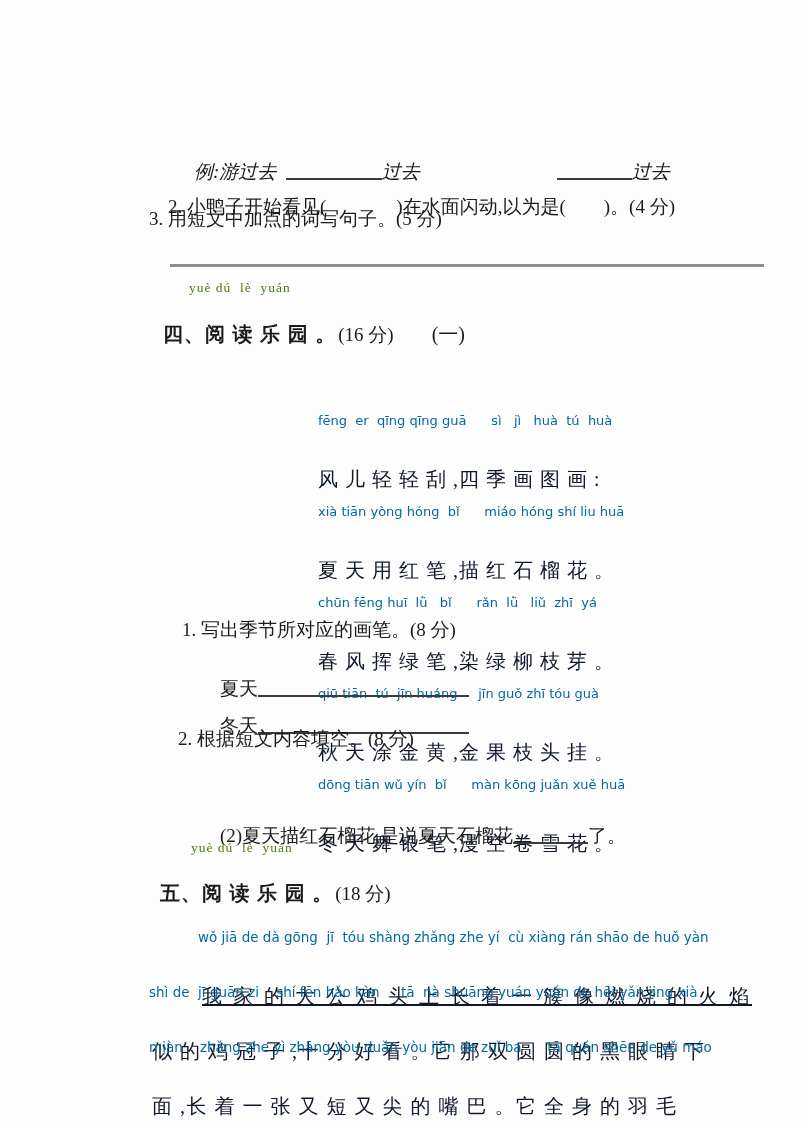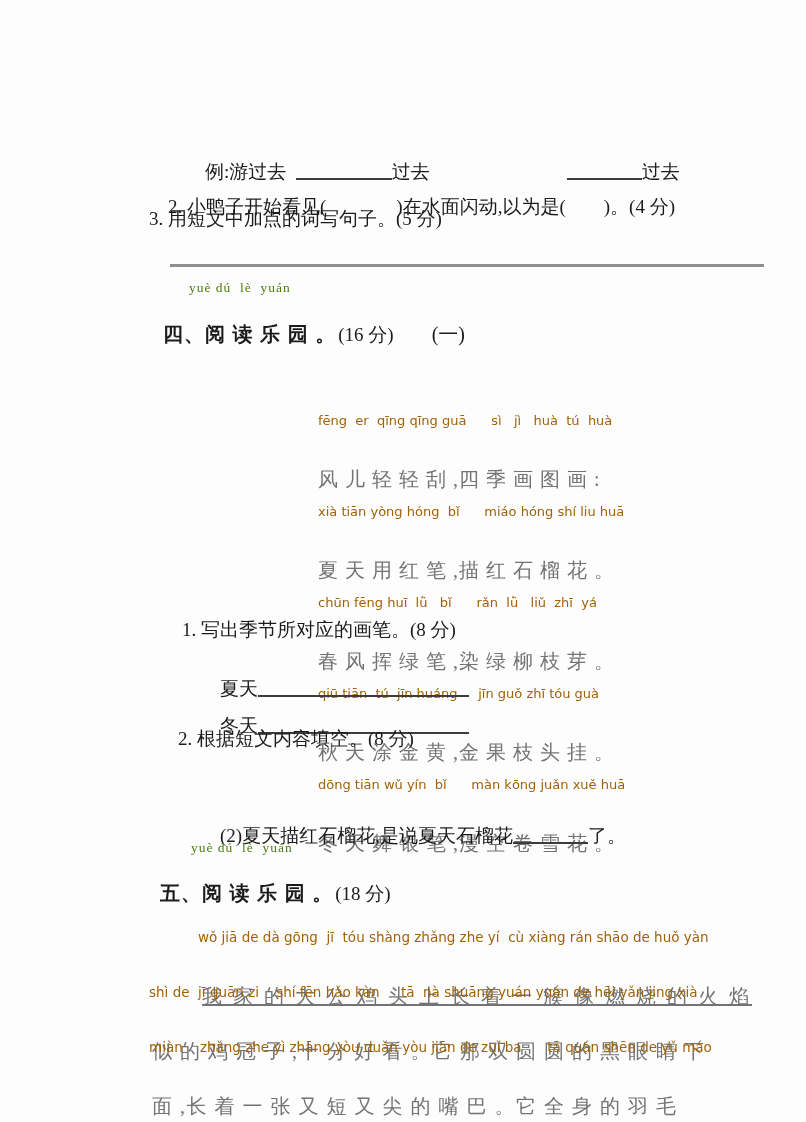--- a/index.html
+++ b/index.html
@@ -42,41 +42,41 @@
   .sec-title-main {
     font-family:"Liberation Sans", sans-serif;
     font-weight:700; letter-spacing:1px;
   }
   .sec-score { font-size:19px; margin-left:2px; }
   .sec-part { font-size:20px; margin-left:38px; }
 
   .couplet { height:55px; }
   .pinyin {
     font-family:"DejaVu Sans", sans-serif;
-    font-size:13px; line-height:15px; color:#a16207;
+    font-size:13px; line-height:15px; color:#0369a1;
     white-space:pre;
   }
   .hanzi {
     font-size:20px; line-height:24px;
-    margin-top:3px; color:#737373;
+    margin-top:3px; color:#0f172a;
     white-space:pre;
   }
   .ls1 { letter-spacing:1px; }
   .ls15 { letter-spacing:1.5px; }
   .ls3 { letter-spacing:3px; }
 
   .passage-line .pinyin { font-size:13.5px; }
 </style>
 </head>
 <body>
 
 <div class="page">
 
 
-  <div class="abs q-line" style="left:186px; top:136px;">
+  <div class="abs q-line" style="left:175px; top:136px;font-style:italic;">
     <span>例:游过去  </span><span class="blank w96"></span><span>过去</span><span class="gapspan g137"></span><span class="blank w75"></span><span>过去</span>
   </div>
 
   <div class="abs q-line" style="left:149px; top:171px;">
     <span>2. 小鸭子开始看见(</span><span class="gapspan g70"></span><span>)在水面闪动,以为是(</span><span class="gapspan g38"></span><span>)。(4 分)</span>
   </div>
 
   <div class="abs q-line" style="left:149px; top:207px;">3. 用短文中加点的词写句子。(5 分)</div>
 
   <div class="divider"></div>

